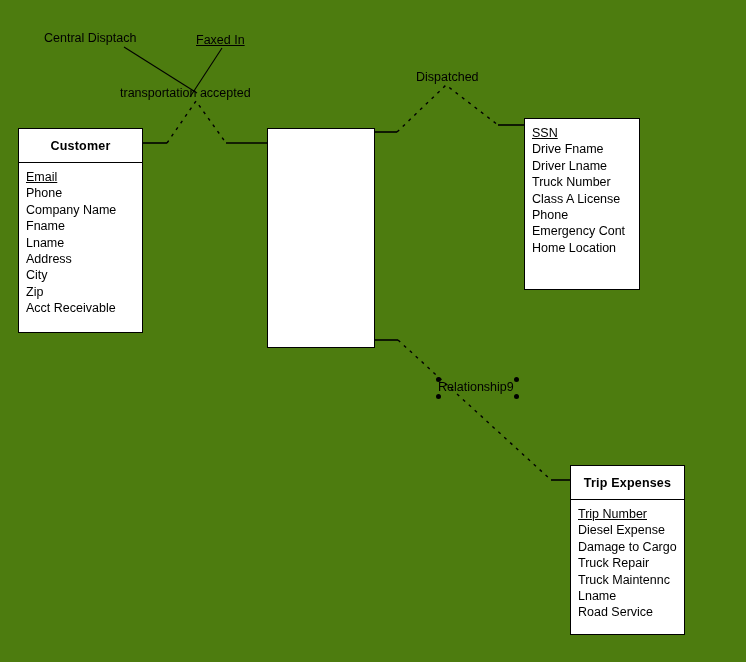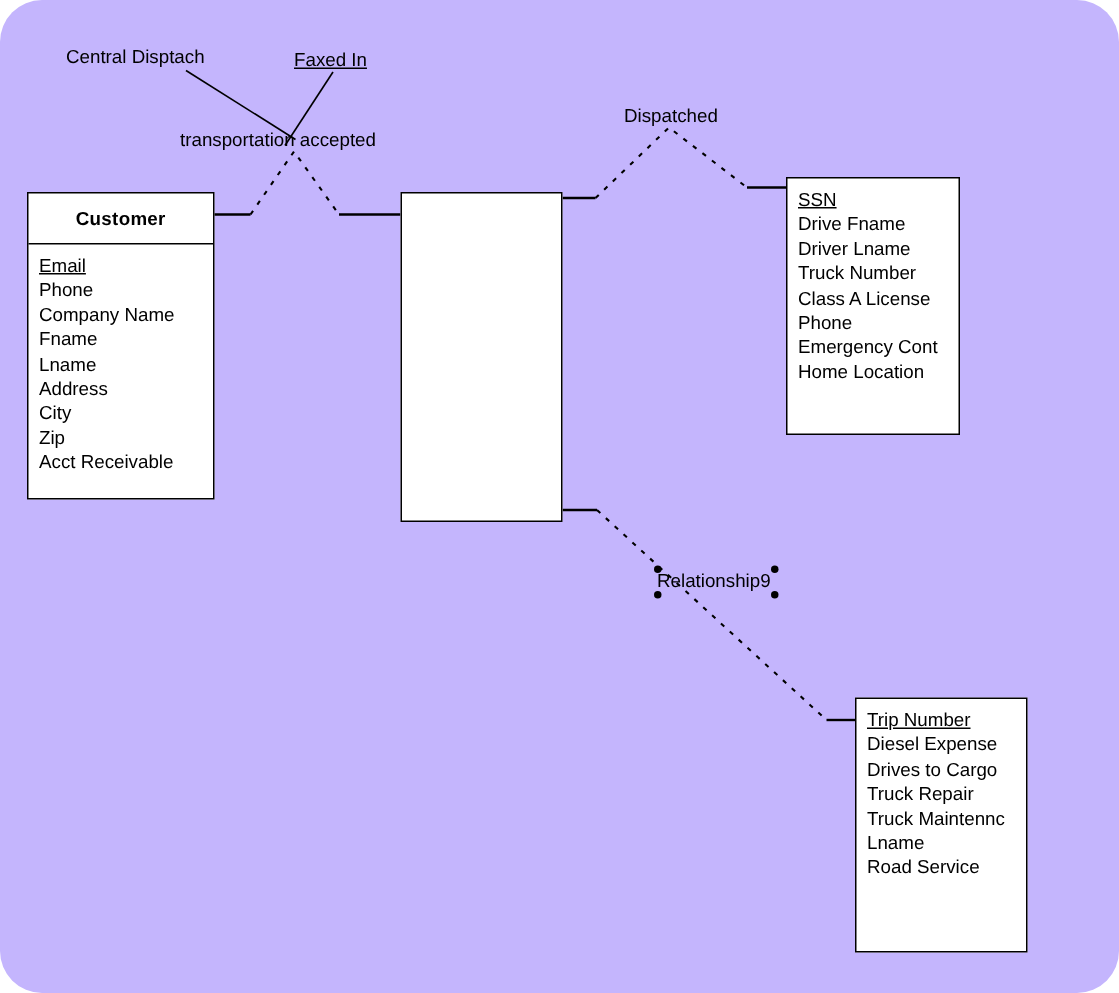--- a/index.html
+++ b/index.html
@@ -4,24 +4,23 @@
 <style>
   html, body {
     margin: 0;
     padding: 0;
     background: #ffffff;
   }
   #canvas {
     position: relative;
     width: 746px;
     height: 662px;
-    background: #c4b5fd;
+    background: #4d7c0f;
     font-family: "Liberation Sans", sans-serif;
     overflow: hidden;
-    border-radius: 28px;
   }
   #edges {
     position: absolute;
     left: 0; top: 0;
     width: 746px;
     height: 662px;
   }
   .entity {
     position: absolute;
     border: 1px solid #000000;
@@ -140,24 +139,25 @@
       <div class="attr">Driver Lname</div>
       <div class="attr">Truck Number</div>
       <div class="attr">Class A License</div>
       <div class="attr">Phone</div>
       <div class="attr">Emergency Cont</div>
       <div class="attr">Home Location</div>
     </div>
   </div>
 
   <div class="entity" style="left:570px; top:465px; width:115px; height:170px;">
+    <div class="entity-title" style="height:34px;">Trip Expenses</div>
     <div class="entity-attrs">
       <div class="attr key">Trip Number </div>
       <div class="attr">Diesel Expense</div>
-      <div class="attr">Drives to Cargo</div>
+      <div class="attr">Damage to Cargo</div>
       <div class="attr">Truck Repair</div>
       <div class="attr">Truck Maintennc</div>
       <div class="attr">Lname</div>
       <div class="attr">Road Service</div>
     </div>
   </div>
 
 </div>
 
 </body></html>

